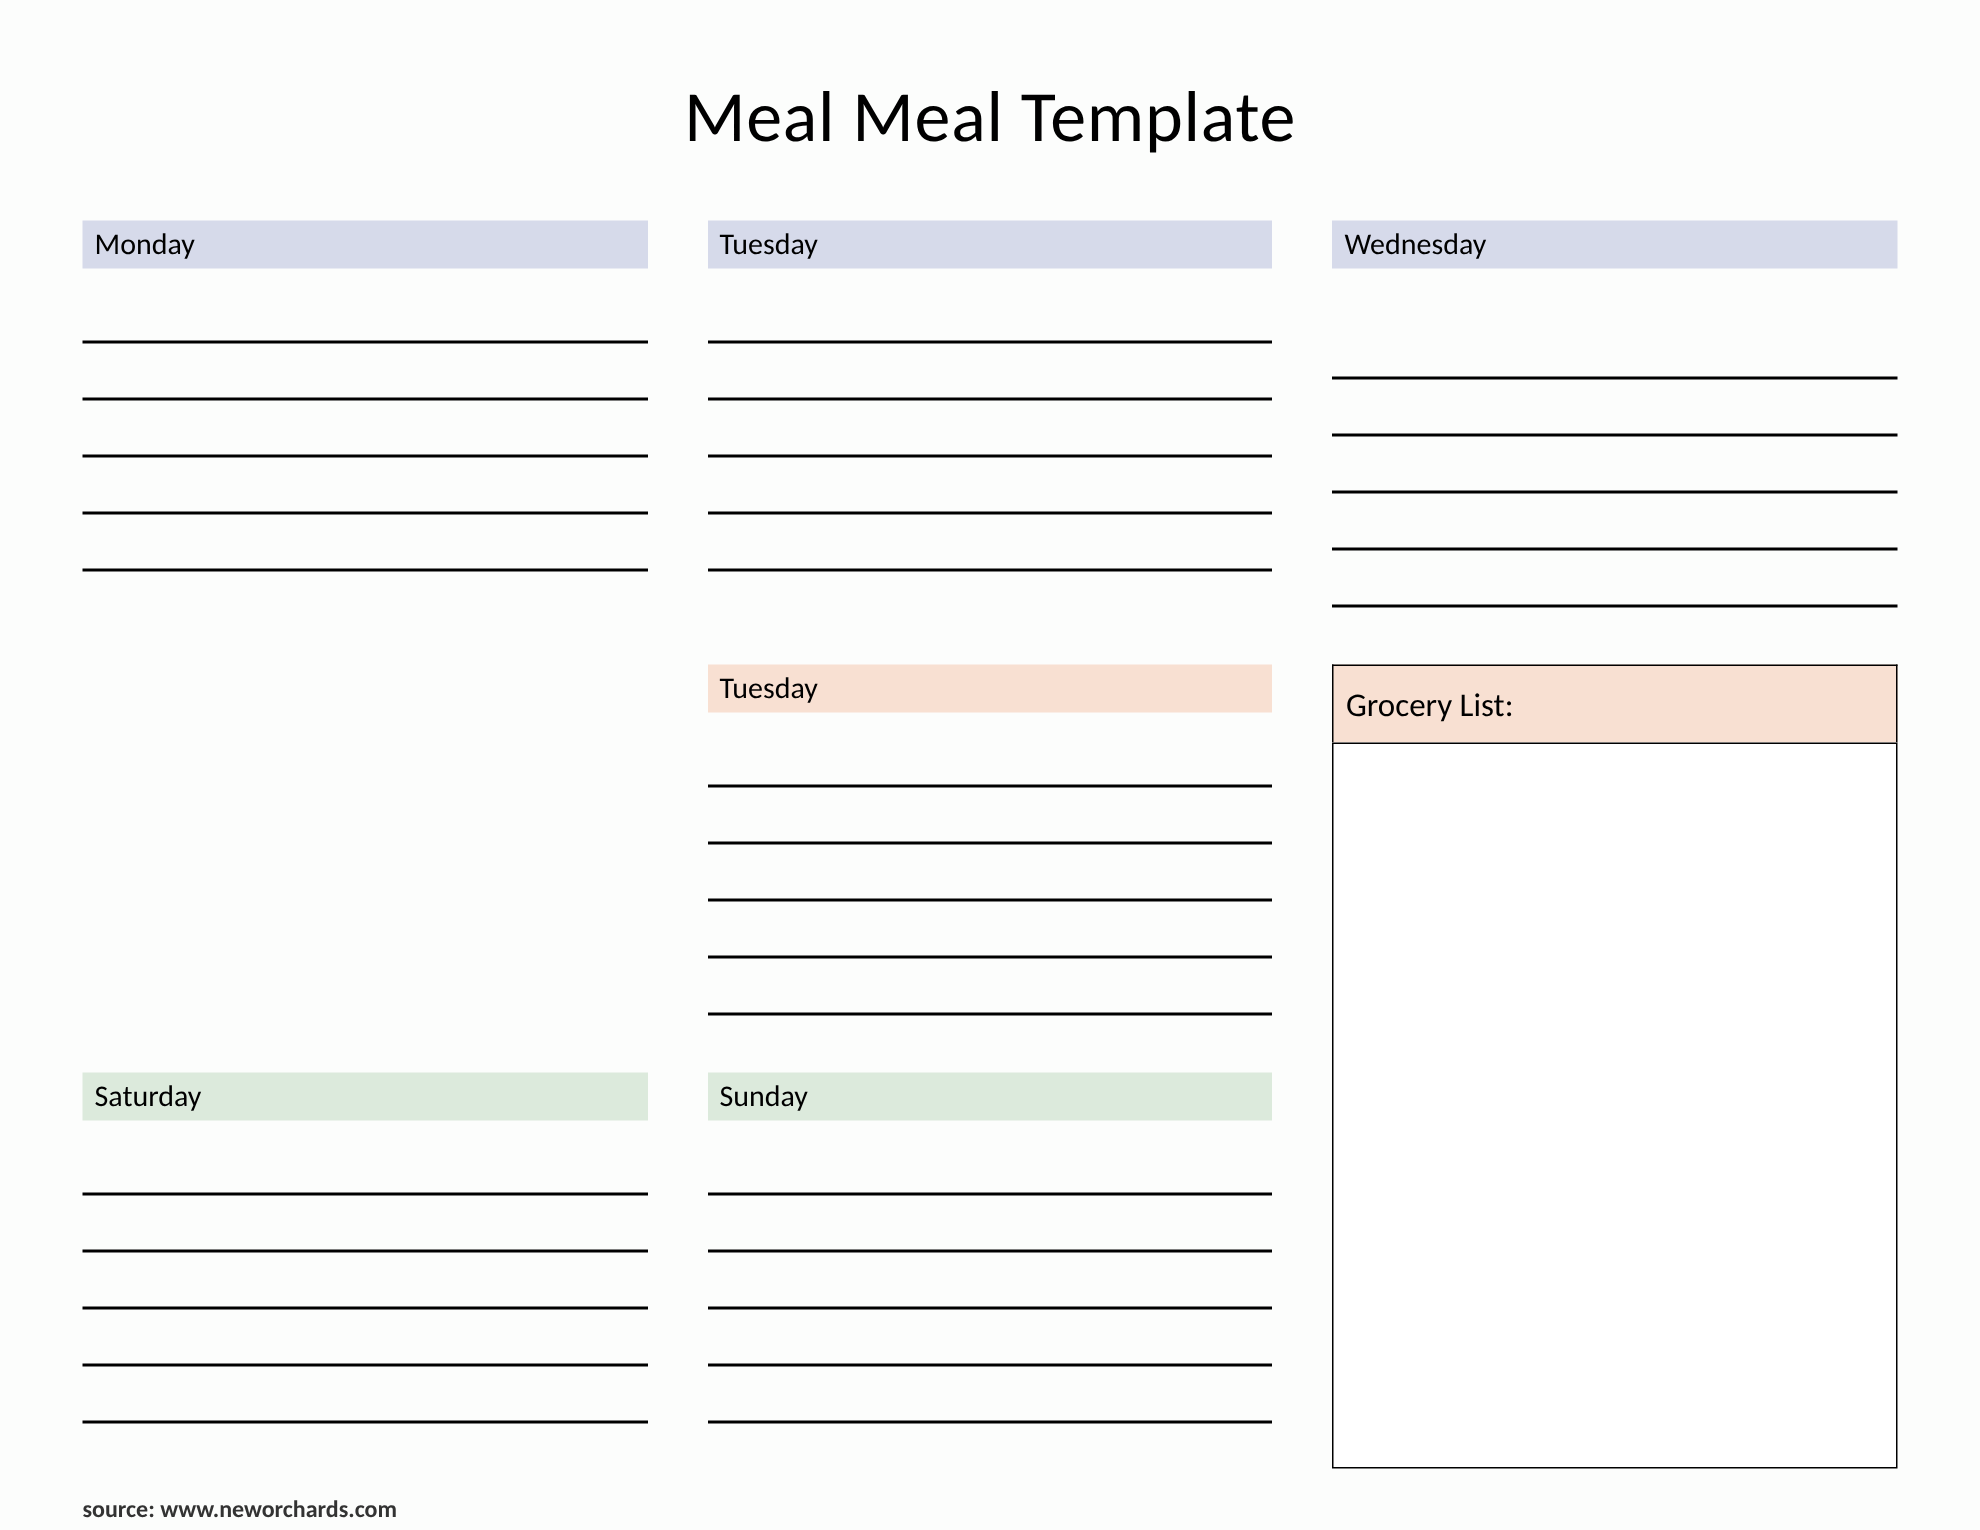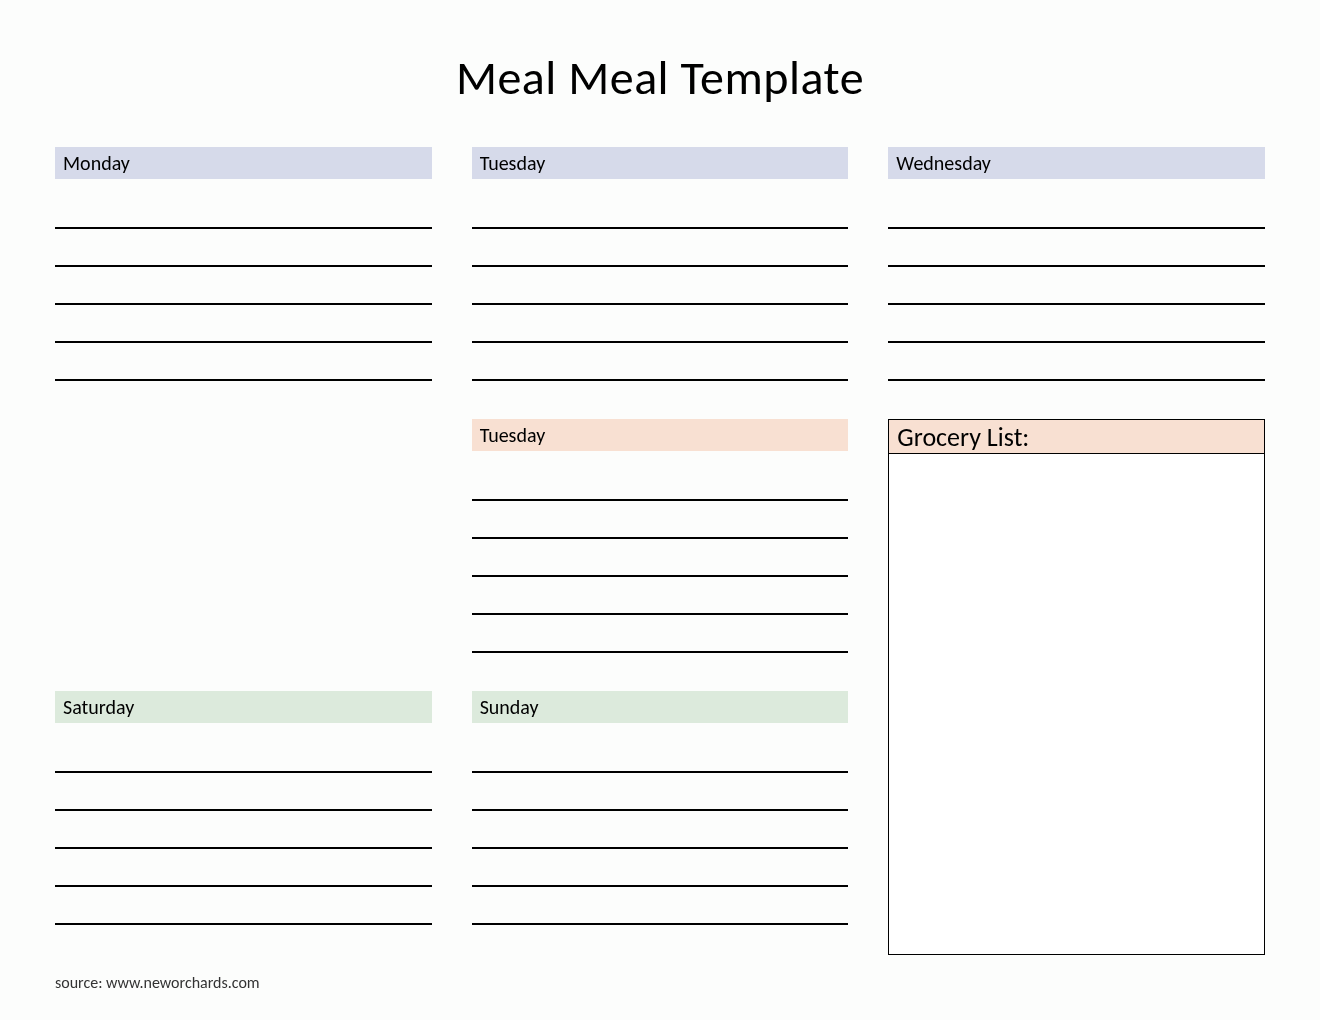--- a/index.html
+++ b/index.html
@@ -29,21 +29,21 @@
       grid-template-rows: auto auto auto;
       column-gap: 40px;
       row-gap: 8px;
     }
     .cell {
       display: flex;
       flex-direction: column;
     }
     .monday    { grid-column: 1; grid-row: 1; }
     .tuesday   { grid-column: 2; grid-row: 1; }
-    .wednesday { grid-column: 3; grid-row: 1; }
+    .wednesday { grid-column: 3; grid-row: 1; gap: 24px; }
     .thursday  { grid-column: 1; grid-row: 2; }
     .friday    { grid-column: 2; grid-row: 2; }
     .grocery   { grid-column: 3; grid-row: 2 / span 2; }
     .saturday  { grid-column: 1; grid-row: 3; }
     .sunday    { grid-column: 2; grid-row: 3; }
 
     .day-header {
       font-size: 20px;
       font-weight: 400;
       padding: 6px 8px 6px 8px;
@@ -57,47 +57,47 @@
 
     .line-area {
       padding-top: 12px;
       padding-bottom: 30px;
     }
     .line {
       height: 38px;
       border-bottom: 2.5px solid #000;
     }
     .grocery-header {
-      font-size: 26px;
+      font-size: 22px;
       font-weight: 400;
       padding: 6px 8px;
       background: #f8e0d2;
       border: 1.5px solid #000;
       border-bottom: none;
-      height: 34px;
+      height: 52px;
       display: flex;
       align-items: center;
     }
     .grocery-box {
       border: 1.5px solid #000;
       flex: 1;
       min-height: 440px;
       background: #fff;
     }
     .source-line {
       margin-top: 18px;
       font-size: 16px;
       color: #333;
     }
     .source-label {
-      font-weight: 400;
+      font-weight: 700;
       margin-top: 30px;
     }
     .source-url {
-      font-weight: 400;
+      font-weight: 700;
     }
   </style>
 </head>
 <body>
 
 <h1 class="page-title">Meal Meal Template</h1>
 
 <div class="grid">
 
   <div class="cell monday">

